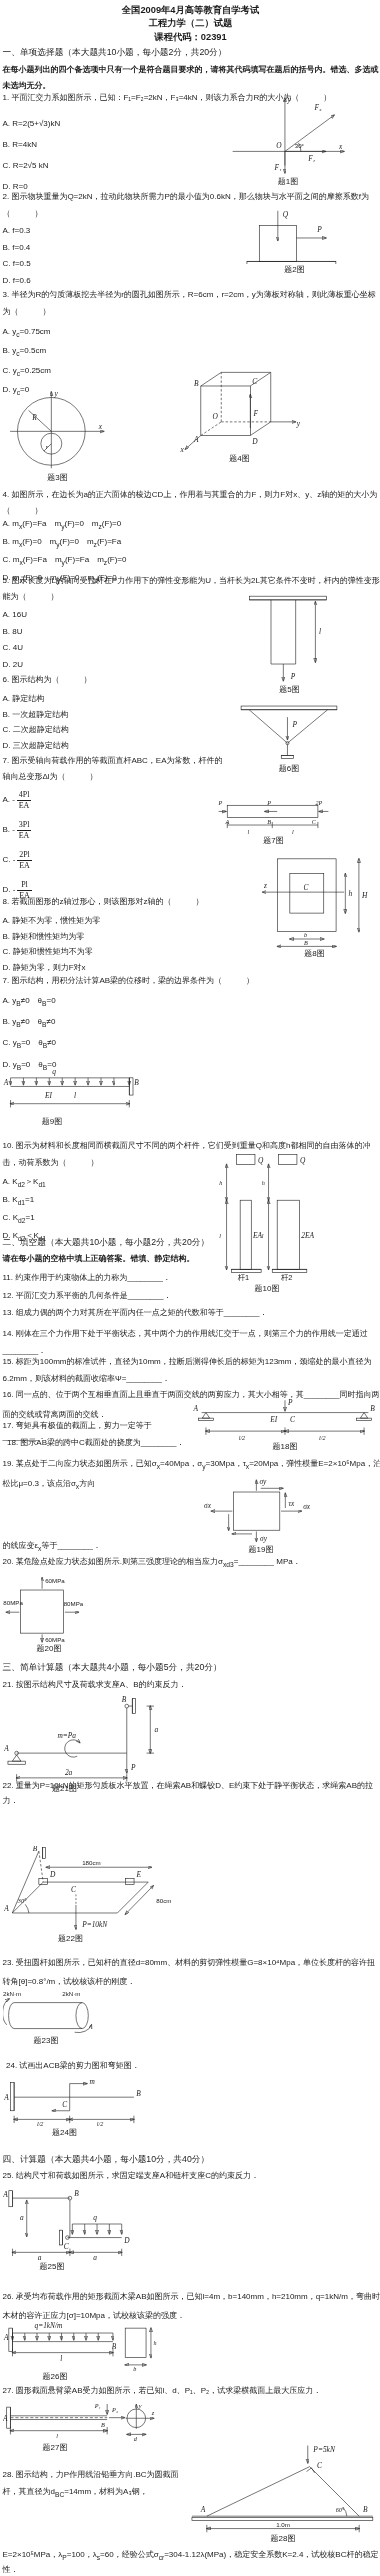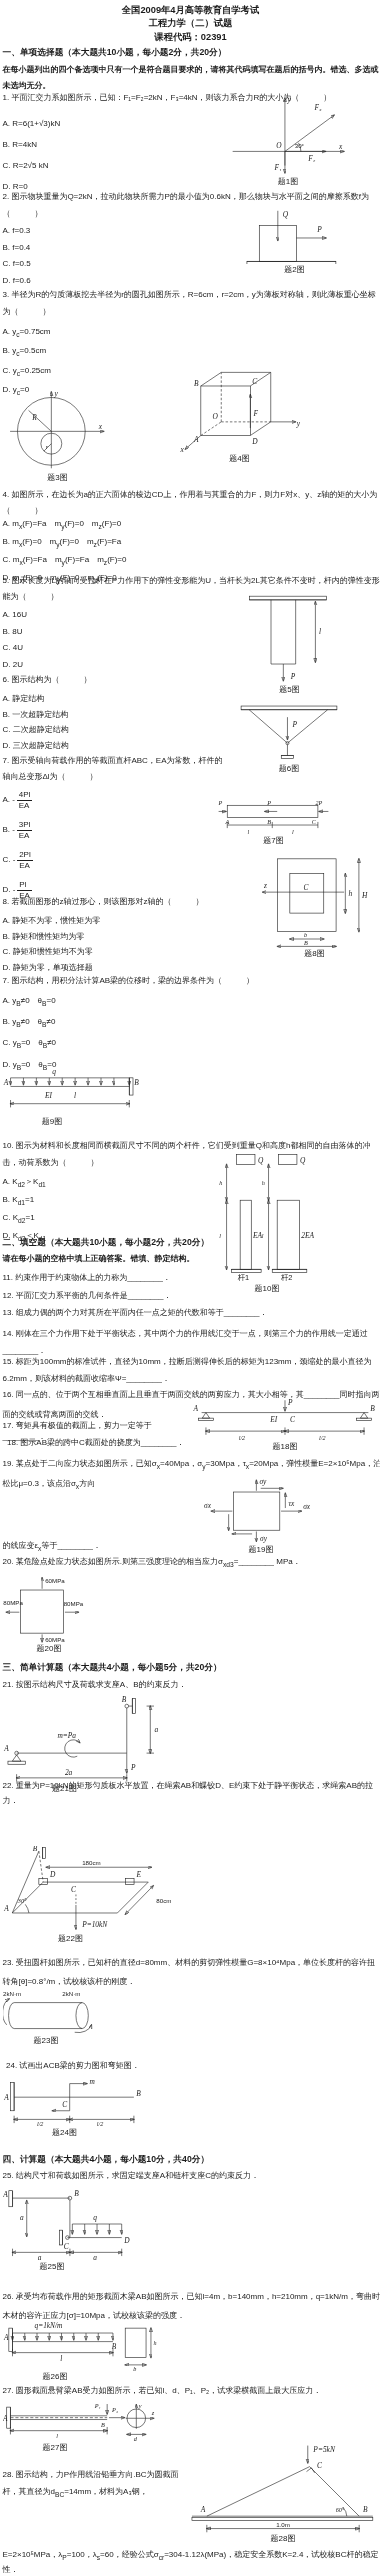--- a/index.html
+++ b/index.html
@@ -2,46 +2,46 @@
 <html style="font-size:10px"><head>
 <meta charset="utf-8">
 <style>
 *{box-sizing:border-box;margin:0;padding:0}
 html,body{background:#fff}
 body{width:381px;height:2576px;position:relative;color:#1b1b1b;
      font-family:"Liberation Sans","DejaVu Sans",sans-serif;font-size:8px;line-height:1.35}
 .abs{position:absolute}
 .b{font-weight:bold}
 .hd{font-size:9.3px;font-weight:bold;line-height:13.6px;text-align:center;width:381px}
-.sec{font-size:8.7px;font-weight:bold}
+.sec{font-size:8.7px;font-weight:normal}
 .opts div{white-space:nowrap}
 svg{display:block}
 svg text{font-family:"Liberation Serif","DejaVu Serif",serif;font-style:italic;font-size:12px;fill:#1b1b1b}
 svg text.up{font-style:normal;font-family:"Liberation Sans","DejaVu Sans",sans-serif}
 svg text.sm{font-size:10px}
 .cap{font-size:8px;text-align:center;margin-top:1.2px;color:#1b1b1b}
-.frac{display:inline-block;vertical-align:middle;text-align:left;font-family:Liberation Sans, sans-serif}
+.frac{display:inline-block;vertical-align:middle;text-align:center;font-family:Liberation Serif, serif}
 .frac .fn{display:block;border-bottom:0.6px solid #1b1b1b;padding:0 1.9px;line-height:10px}
 .frac .fd{display:block;padding:0 1.9px;line-height:10px}
 .fo{height:30px;display:flex;align-items:center;gap:1.9px}
 line,path,rect,circle,ellipse,polyline{stroke:#222;fill:none;stroke-width:1}
 </style>
 </head>
 <body>
 
 <div class="abs hd" style="left:0;top:3.7px">全国2009年4月高等教育自学考试</div>
 <div class="abs hd" style="left:0;top:17.3px">工程力学（二）试题</div>
 <div class="abs hd" style="left:0;top:31px">课程代码：02391</div>
 
 <div class="abs sec" style="left:2.5px;top:47px">一、单项选择题（本大题共10小题，每小题2分，共20分）</div>
 <div class="abs b" style="left:2.5px;top:62px;width:376px;line-height:15.5px">在每小题列出的四个备选项中只有一个是符合题目要求的，请将其代码填写在题后的括号内。错选、多选或未选均无分。</div>
 
 <div class="abs" style="left:2.5px;top:93px;width:346px">1. 平面汇交力系如图所示，已知：F₁=F₂=2kN，F₃=4kN，则该力系合力R的大小为（　　　）</div>
 <div class="abs opts" style="left:2.5px;top:113px;line-height:21px">
- <div>A. R=6(1+√3)kN</div>
+ <div>A. R=2(5+√3)kN</div>
  <div>B. R=4kN</div>
  <div>C. R=2√5 kN</div>
  <div>D. R=0</div>
 </div>
 <div class="abs" style="left:223px;top:93px;width:130px">
  <svg width="130" height="83" viewBox="0 0 210 135" style="font-size:13px">
   <defs>
         <marker id="m1" markerWidth="8" markerHeight="7" refX="6" refY="2.5" orient="auto">
           <path d="M0,0L7,2.5L0,5Z" fill="#222" stroke="none"></path>
         </marker>
@@ -305,21 +305,21 @@
   <text x="73" y="144" class="sm">B</text>
  </svg>
  <div class="cap">题8图</div>
 </div>
 
 <div class="abs" style="left:2.5px;top:897px;width:260px">8. 若截面图形的z轴过形心，则该图形对z轴的（　　　）</div>
 <div class="abs opts" style="left:2.5px;top:913px;line-height:15.5px">
  <div>A. 静矩不为零，惯性矩为零</div>
  <div>B. 静矩和惯性矩均为零</div>
  <div>C. 静矩和惯性矩均不为零</div>
- <div>D. 静矩为零，单项选择题</div>
+ <div>D. 静矩为零，则力F对x</div>
 </div>
 
 <div class="abs" style="left:2.5px;top:976px;width:379px">7. 图示结构，用积分法计算AB梁的位移时，梁的边界条件为（　　　）</div>
 <div class="abs opts" style="left:2.5px;top:992px;line-height:18.6px">
  <div>A. y<sub>B</sub>≠0　θ<sub>B</sub>=0</div>
  <div>B. y<sub>B</sub>≠0　θ<sub>B</sub>≠0</div>
  <div>C. y<sub>B</sub>=0　θ<sub>B</sub>≠0</div>
  <div>D. y<sub>B</sub>=0　θ<sub>B</sub>=0</div>
 </div>
 <div class="abs" style="left:2.5px;top:1068px;width:148px">

